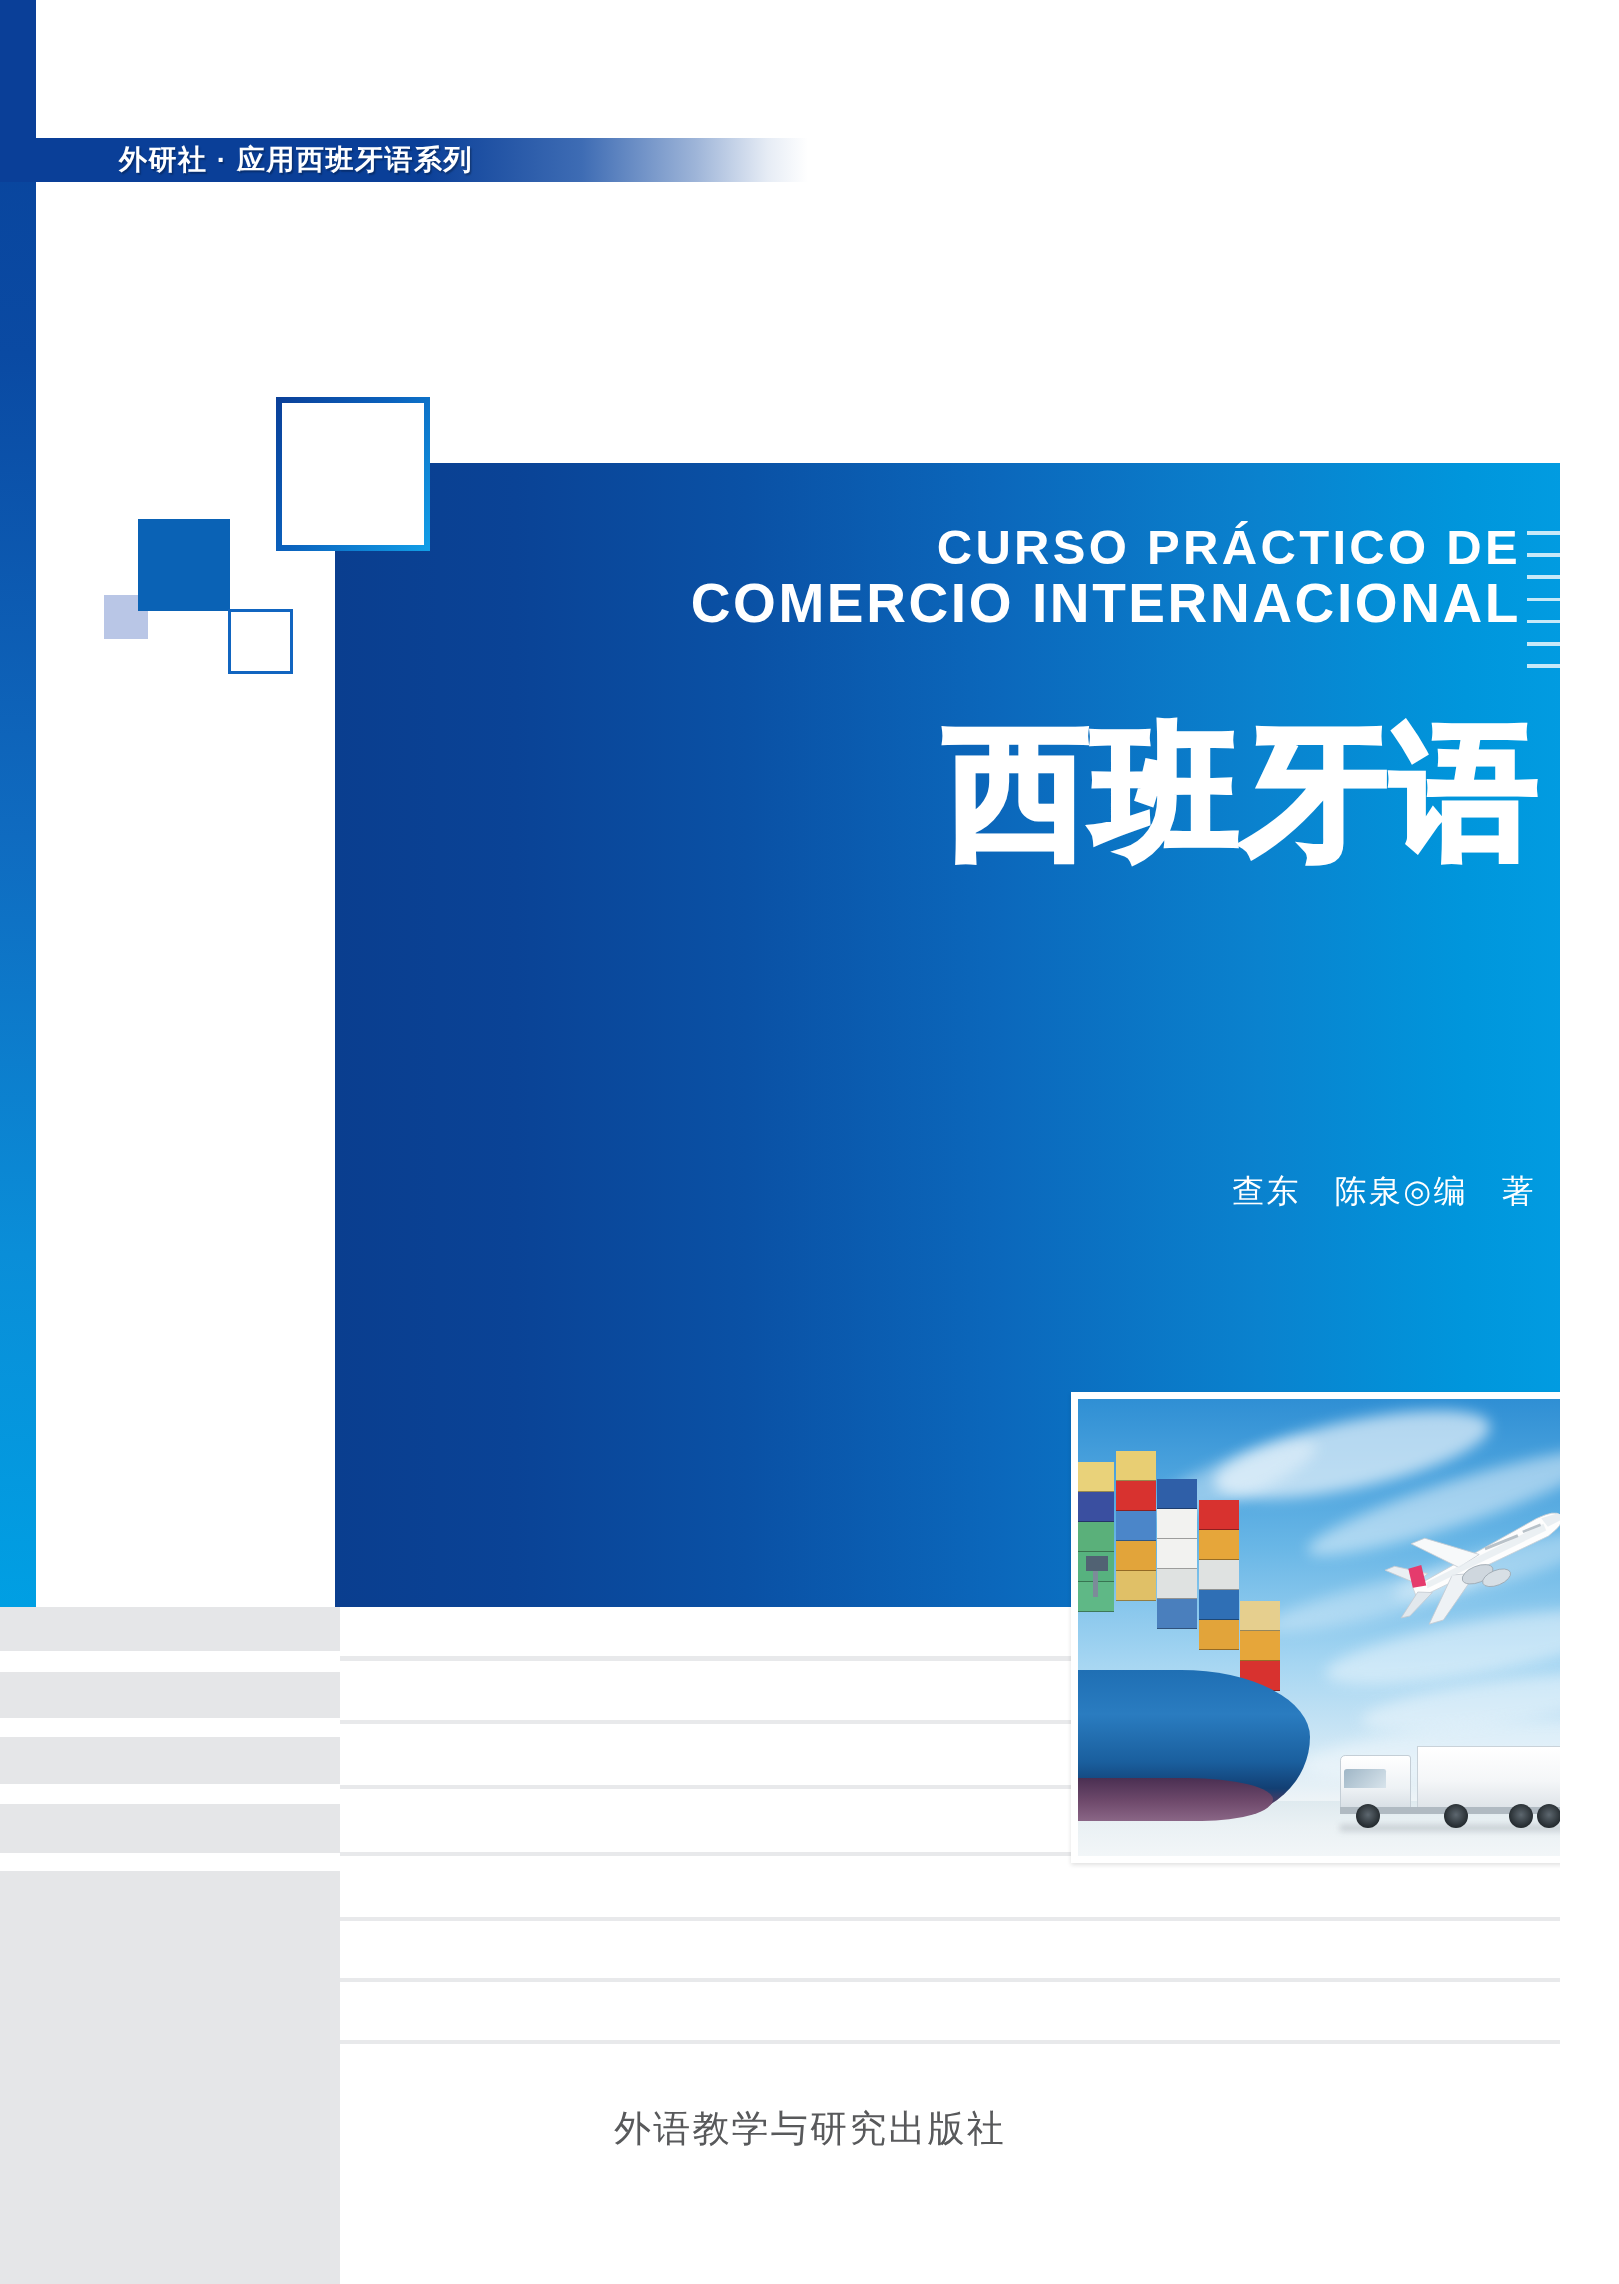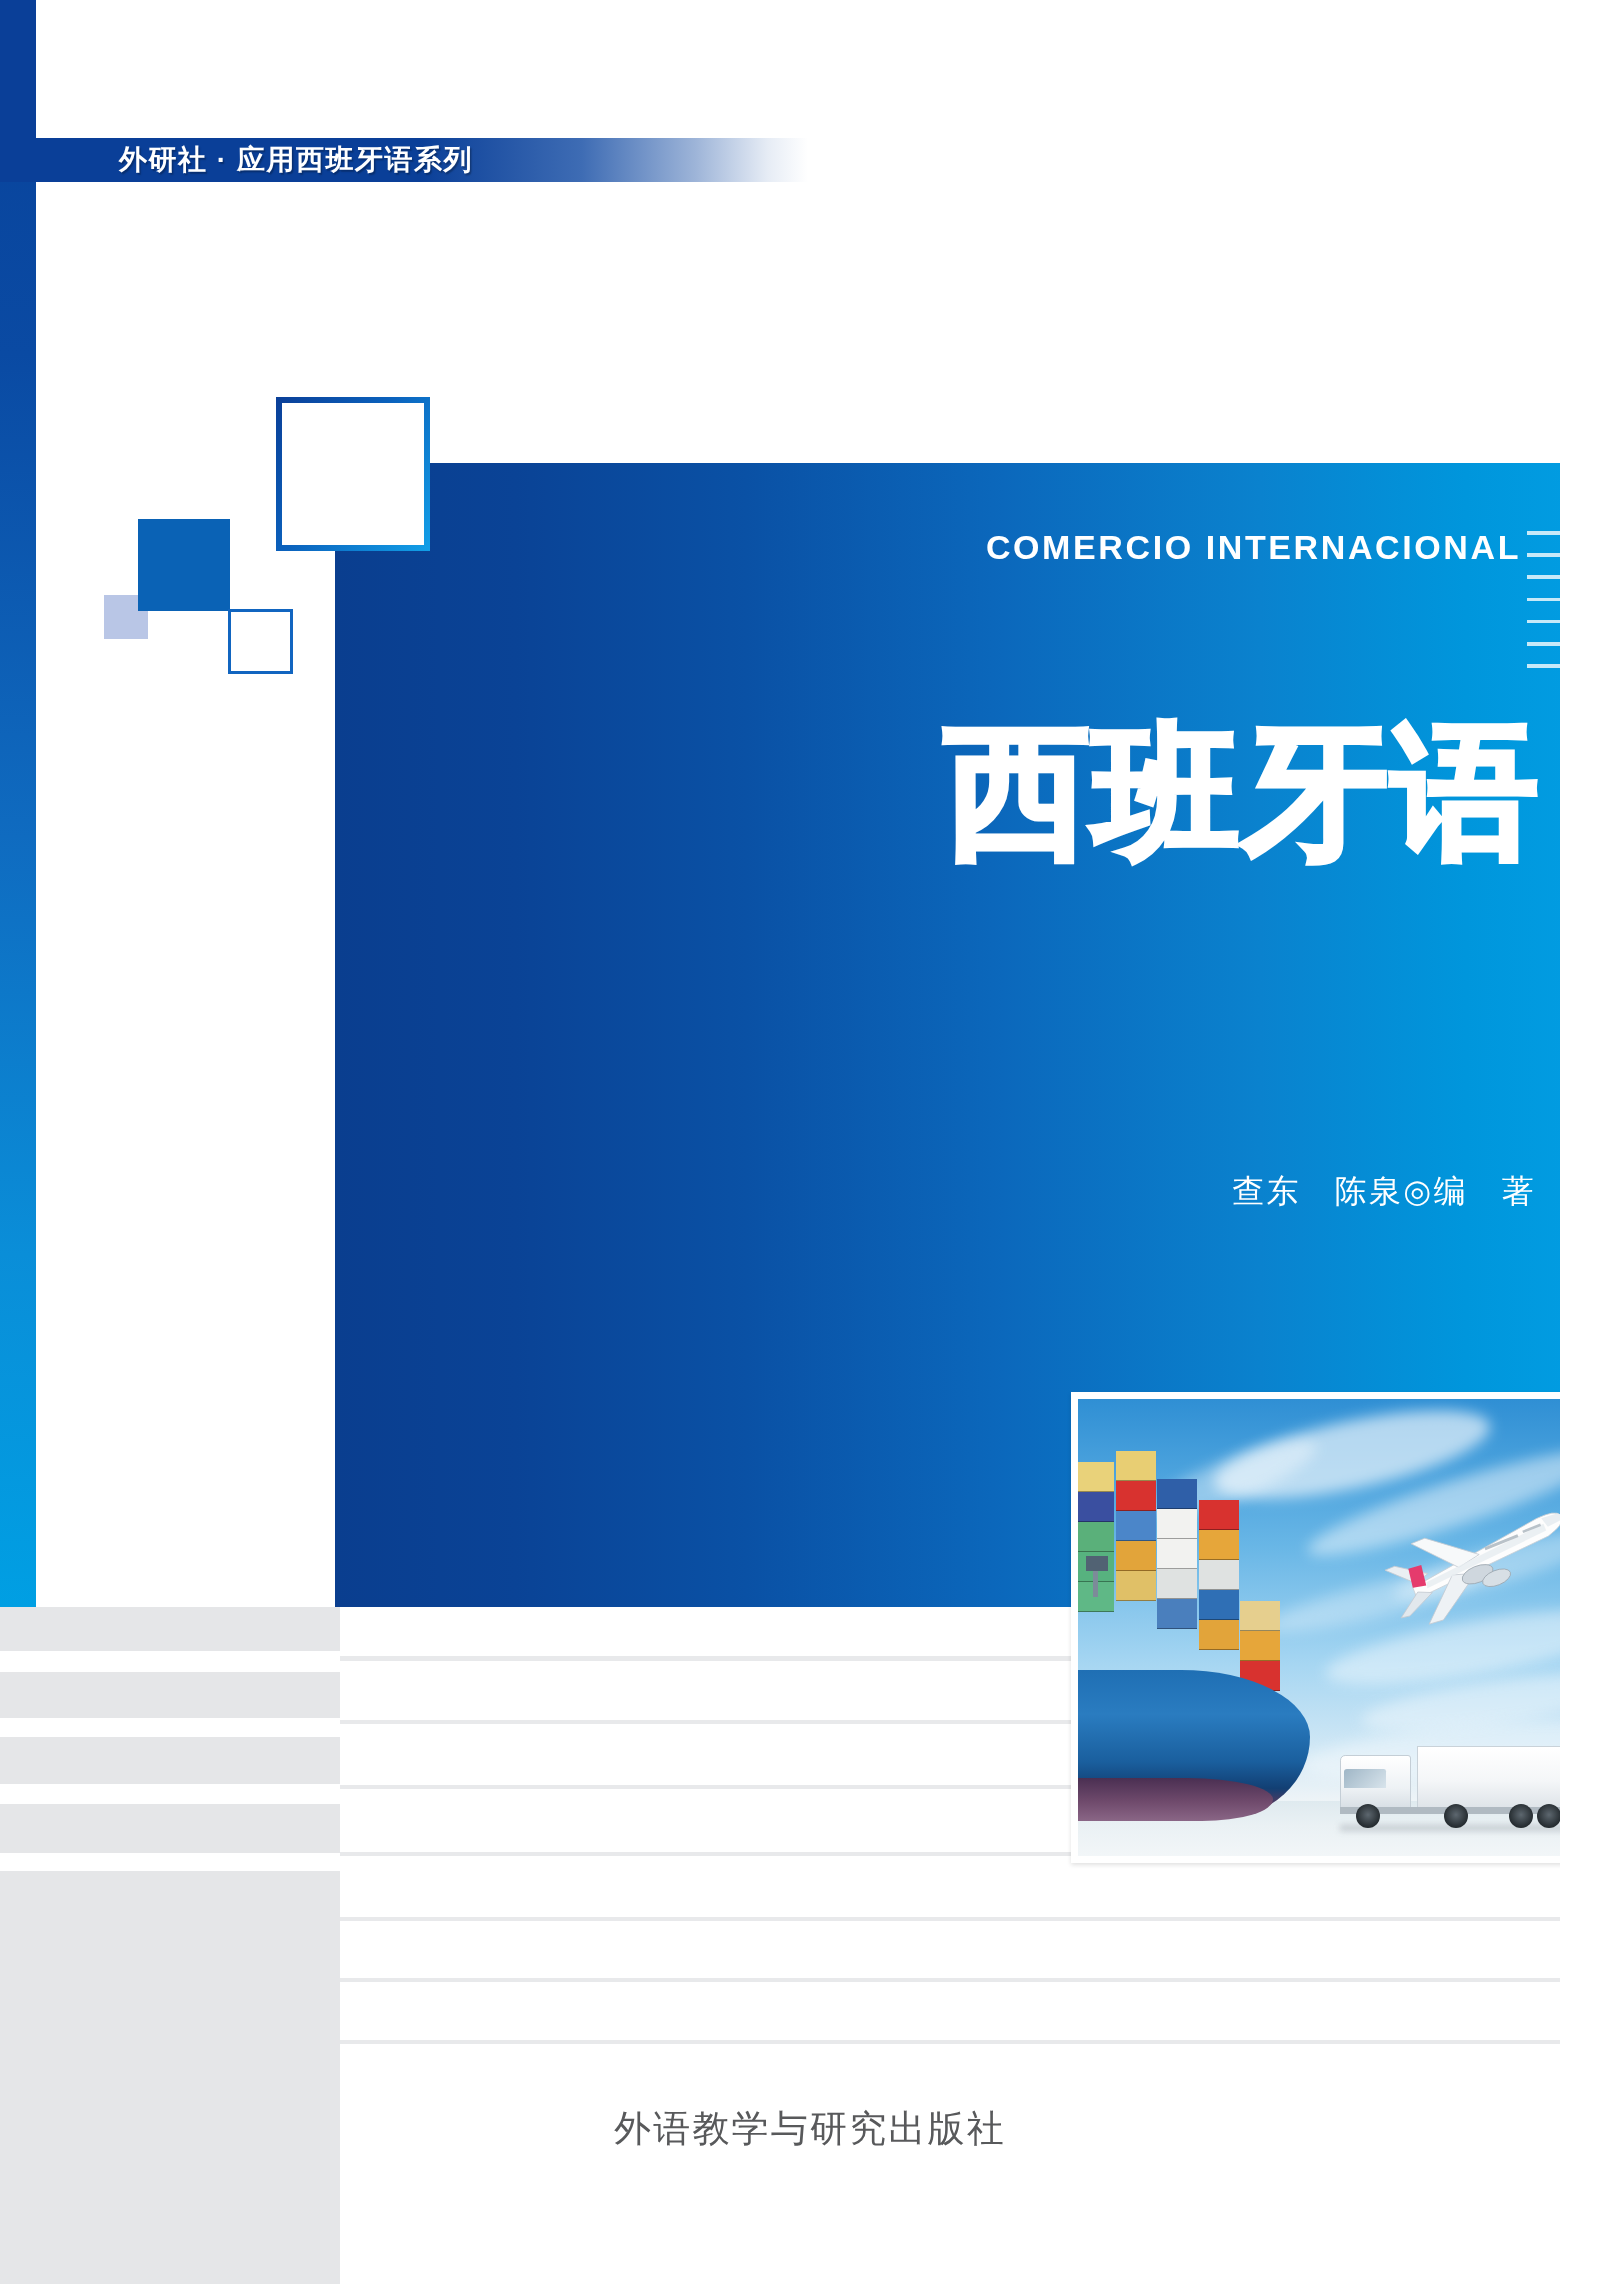--- a/index.html
+++ b/index.html
@@ -66,21 +66,21 @@
 
   
   .es-title {
     position: absolute; left: 335px; top: 519px; width: 1186px;
     text-align: right;
     font-family: "Liberation Sans", "DejaVu Sans", sans-serif;
     font-weight: 600; color: #ffffff;
     font-size: 49px; line-height: 56px; letter-spacing: 3.3px;
     z-index: 7; white-space: nowrap;
   }
-  .es-title .l2 { font-size: 34px; letter-spacing: 2.6px; }
+  .es-title .l2 { font-size: 55px; letter-spacing: 2.6px; }
 
   
   .hatch {
     position: absolute; left: 1527px; top: 531px; width: 93px; height: 138px;
     z-index: 7;
   }
   .hatch i {
     display: block; width: 100%; height: 3.7px;
     background: rgba(255,255,255,0.78); margin-bottom: 18.5px;
   }
@@ -245,20 +245,21 @@
       <i></i>
       <i></i>
       <i></i>
       <i></i>
       <i></i>
       <i></i>
       <i></i>
     </div>
 
   <div class="es-title">
+    <div class="l1">CURSO PRÁCTICO DE</div>
     <div class="l2">COMERCIO INTERNACIONAL</div>
   </div>
 
   <div class="cn-title">
     <div class="line">西班牙语</div>
   </div>
 
   <div class="authors">查东　陈泉◎编　著</div>
 
   <div class="photo-frame">

